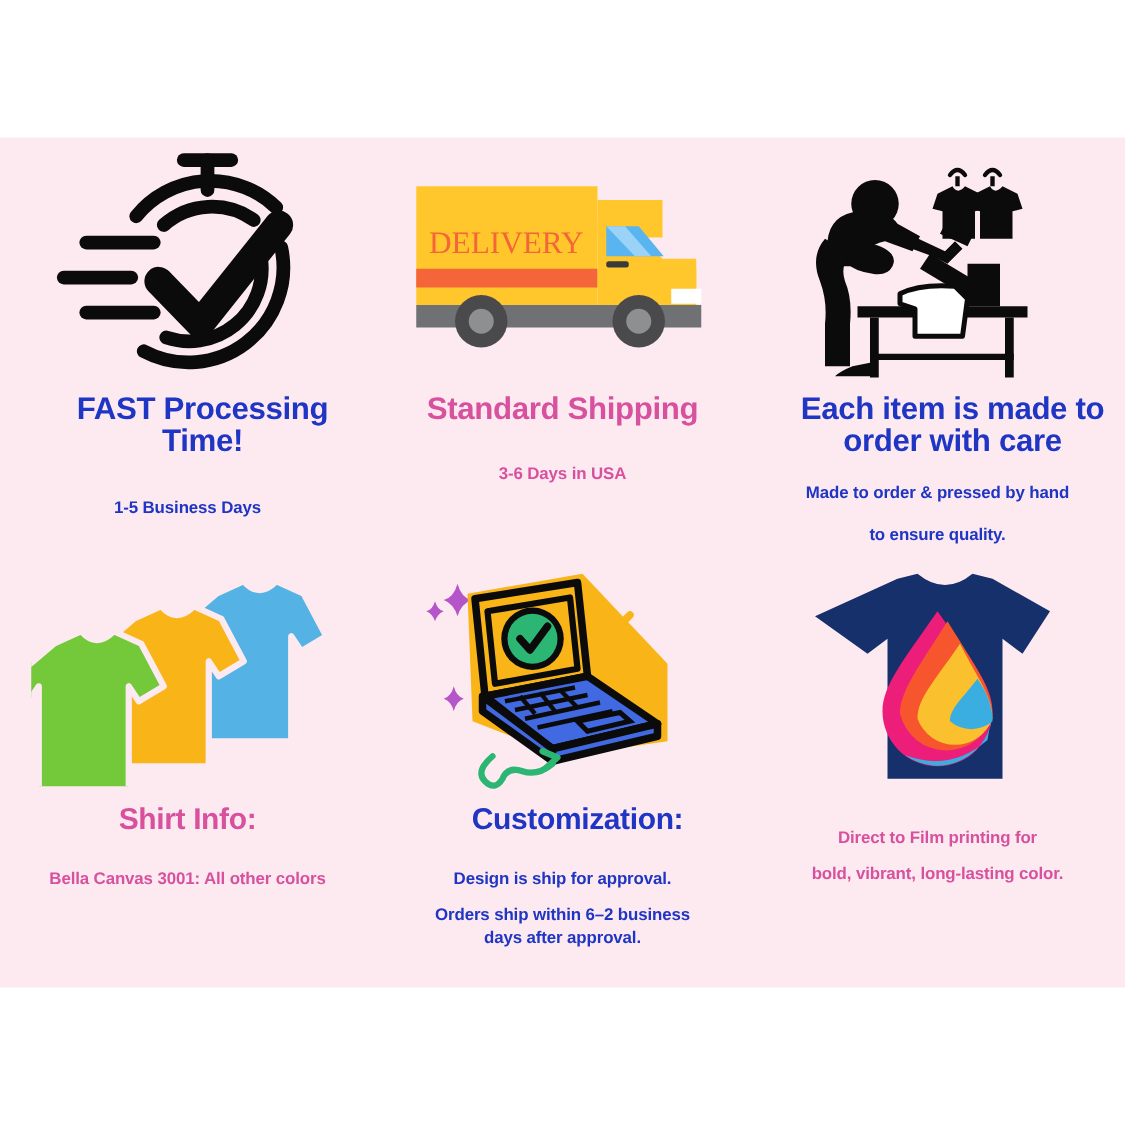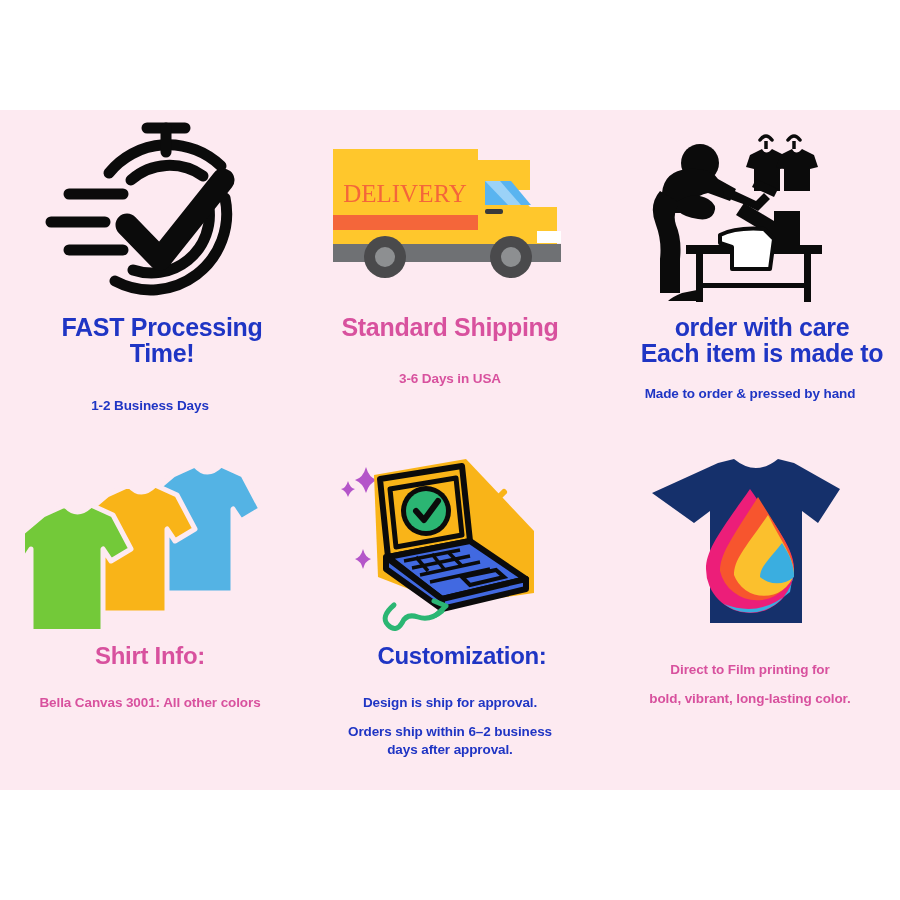--- a/index.html
+++ b/index.html
@@ -111,21 +111,21 @@
           </g>
           <g stroke="#0b0b0b" stroke-width="11" stroke-linecap="round">
             <line x1="104" y1="10" x2="142" y2="10"></line>
             <line x1="123" y1="10" x2="123" y2="34"></line>
           </g>
           <path d="M84 107 L117 141 L180 62" fill="none" stroke="#0b0b0b" stroke-width="23" stroke-linecap="round" stroke-linejoin="round"></path>
         </svg>
       </div>
       <div class="heading blue h-big">FAST Processing Time!</div>
       <div class="sub blue s-14">
-        <p>1-2 Business Days</p>
+        <p>1-5 Business Days</p>
       </div>
     </div>
 
     <div class="cell cell-r1">
       <div class="icon-wrap">
         <svg width="250" height="150" viewBox="0 0 250 150" aria-hidden="true">
           <rect x="8" y="14" width="145" height="95" fill="#ffc72c"></rect>
           <path d="M153 42 L178 42 L205 72 L232 72 L232 109 L153 109 Z" fill="#ffc72c"></path>
           <rect x="153" y="25" width="52" height="30" fill="#ffc72c"></rect>
           <path d="M160 46 L186 46 L206 70 L160 70 Z" fill="#59b4f0"></path>
@@ -173,25 +173,26 @@
             <rect x="48" y="130" width="136" height="9"></rect>
             <rect x="58" y="139" width="7" height="48"></rect>
             <rect x="166" y="139" width="7" height="48"></rect>
             <rect x="58" y="168" width="115" height="5"></rect>
           </g>
 
           <path d="M82 120 q16 -8 44 -6 l10 10 l-4 30 l-38 0 l0 -22 l-12 -4 Z" fill="#ffffff" stroke="#0b0b0b" stroke-width="4" stroke-linejoin="round"></path>
         </svg>
       </div>
       <div class="heading blue h-big">
+        <div>Each item is made to</div>
         <div>order with care</div>
-        <div>Each item is made to</div>
       </div>
       <div class="sub blue s-14">
         <p style="margin-bottom:17px">Made to order &amp; pressed by hand</p>
+        <p>to ensure quality.</p>
       </div>
     </div>
 
     <div class="cell cell-r2">
       <div class="icon-wrap">
         <svg width="250" height="172" viewBox="0 0 250 172" aria-hidden="true">
           <path d="M148 18 L170 8 q12 14 26 0 l22 10 l18 34 l-20 12 l-8 -12 l0 84 l-72 0 l0 -84 l-8 12 l-20 -12 Z" fill="#54b3e4" stroke="#fdeaf1" stroke-width="5" stroke-linejoin="round"></path>
           <path d="M82 38 L104 28 q12 14 26 0 l22 10 l18 34 l-20 12 l-8 -12 l0 84 l-72 0 l0 -84 l-8 12 l-20 -12 Z" fill="#f9b418" stroke="#fdeaf1" stroke-width="5" stroke-linejoin="round"></path>
           <path d="M18 58 L40 48 q12 14 26 0 l22 10 l18 34 l-20 12 l-8 -12 l0 84 l-72 0 l0 -84 l-8 12 l-20 -12 Z" fill="#73c939" stroke="#fdeaf1" stroke-width="5" stroke-linejoin="round"></path>
         </svg>

